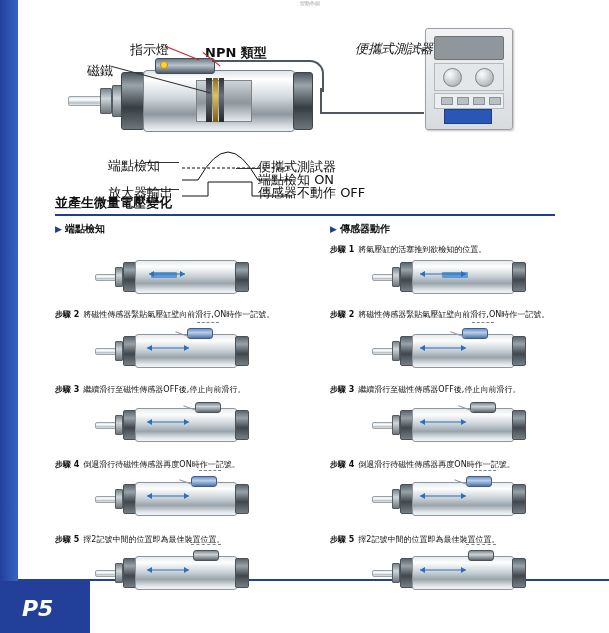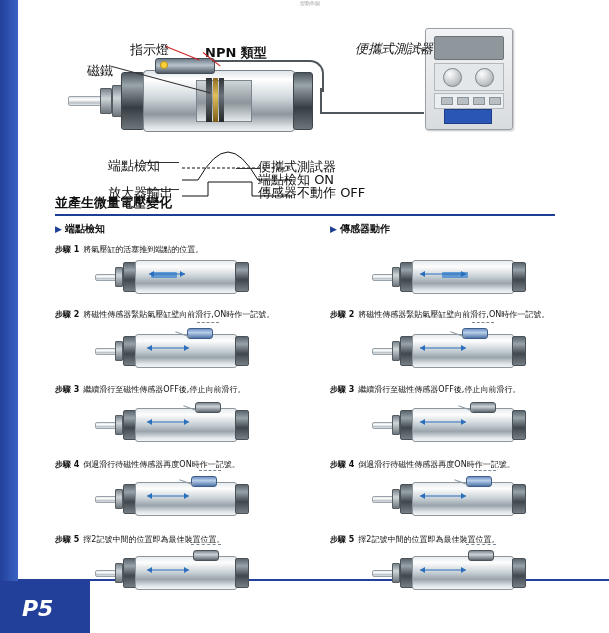--- a/index.html
+++ b/index.html
@@ -237,36 +237,36 @@
     <span class="t">並產生微量電壓變化</span>
   </div>
 
   <div class="colhead" style="left:55px;top:222px;">
     <span class="tri">▶</span><span>端點檢知</span>
   </div>
   <div class="colhead" style="left:330px;top:222px;">
     <span class="tri">▶</span><span>傳感器動作</span>
   </div>
 
-  <div class="step" style="left:55px;top:245px;width:250px;">
-    <span class="n">步驟 1</span><span>將氣壓缸的活塞推到端點的位置。</span>
-  </div>
   <div class="step" style="left:55px;top:310px;width:250px;">
     <span class="n">步驟 2</span><span>將磁性傳感器緊貼氣壓缸壁向前滑行,ON時作一記號。</span>
   </div>
   <div class="step" style="left:55px;top:385px;width:250px;">
     <span class="n">步驟 3</span><span>繼續滑行至磁性傳感器OFF後,停止向前滑行。</span>
   </div>
   <div class="step" style="left:55px;top:460px;width:250px;">
     <span class="n">步驟 4</span><span>倒退滑行待磁性傳感器再度ON時作一記號。</span>
   </div>
   <div class="step" style="left:55px;top:535px;width:250px;">
     <span class="n">步驟 5</span><span>擇2記號中間的位置即為最佳裝置位置。</span>
   </div>
 
+  <div class="step" style="left:330px;top:245px;width:260px;">
+    <span class="n">步驟 1</span><span>將氣壓缸的活塞推到欲檢知的位置。</span>
+  </div>
   <div class="step" style="left:330px;top:310px;width:260px;">
     <span class="n">步驟 2</span><span>將磁性傳感器緊貼氣壓缸壁向前滑行,ON時作一記號。</span>
   </div>
   <div class="step" style="left:330px;top:385px;width:260px;">
     <span class="n">步驟 3</span><span>繼續滑行至磁性傳感器OFF後,停止向前滑行。</span>
   </div>
   <div class="step" style="left:330px;top:460px;width:260px;">
     <span class="n">步驟 4</span><span>倒退滑行待磁性傳感器再度ON時作一記號。</span>
   </div>
   <div class="step" style="left:330px;top:535px;width:260px;">

